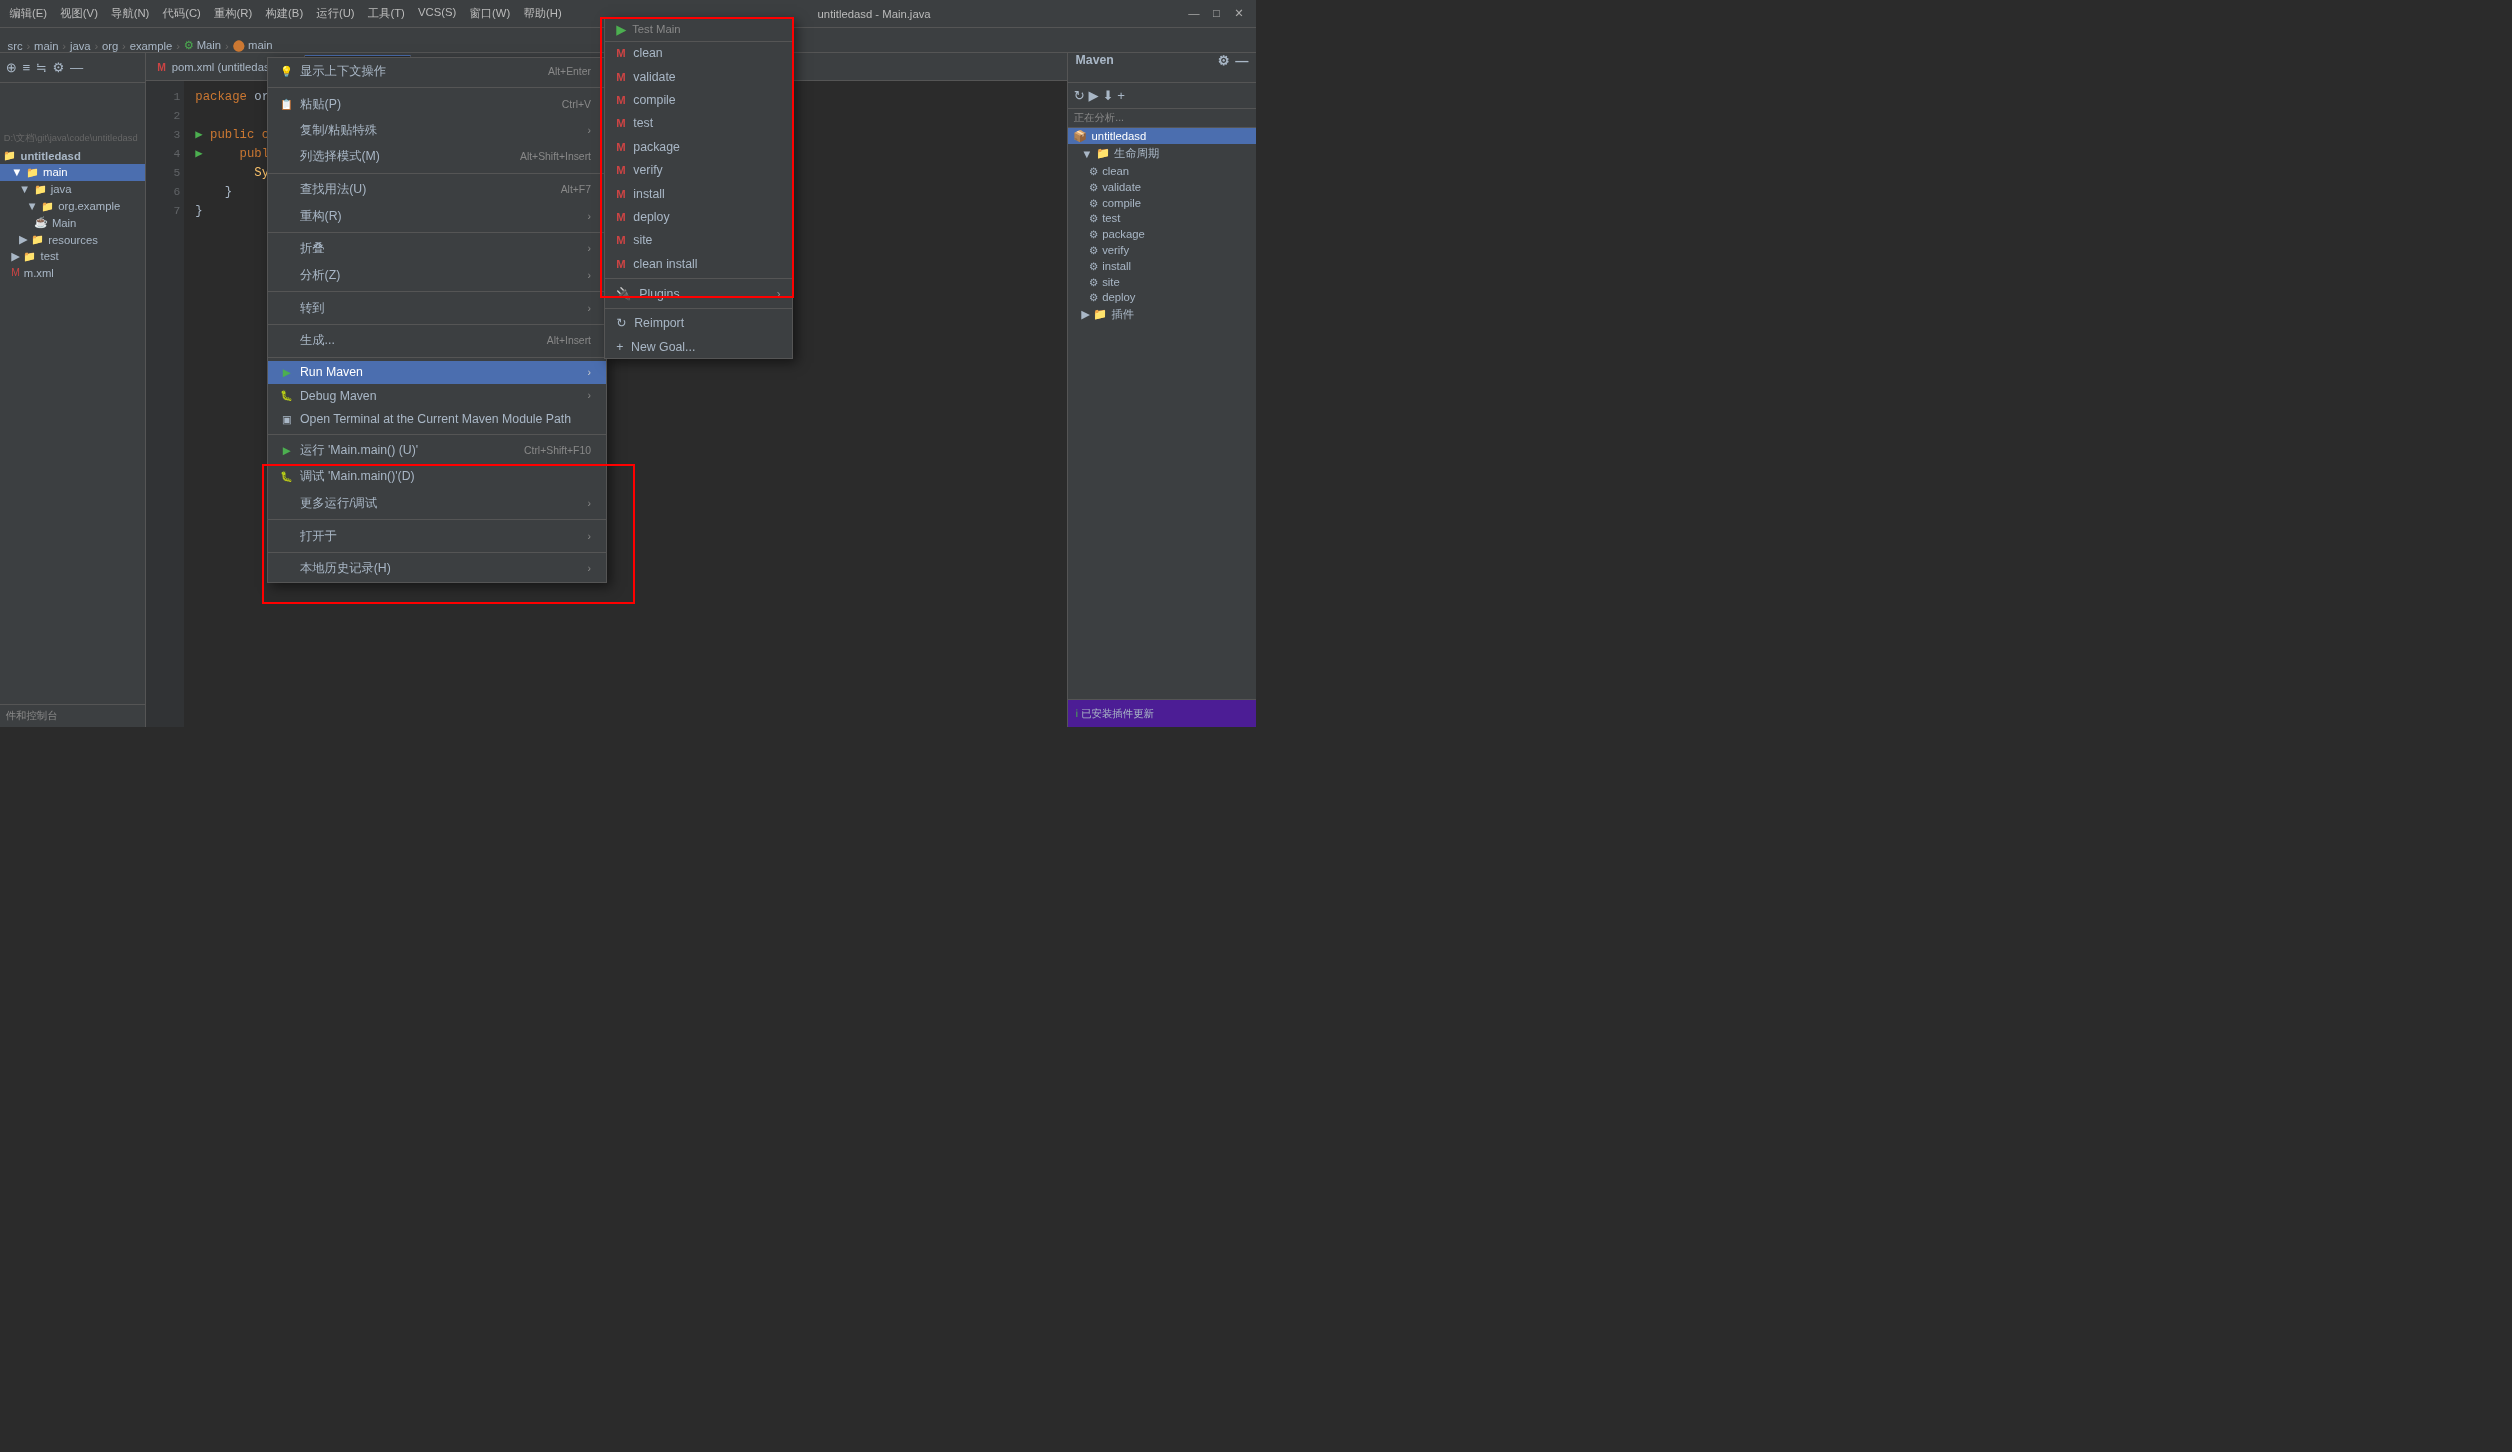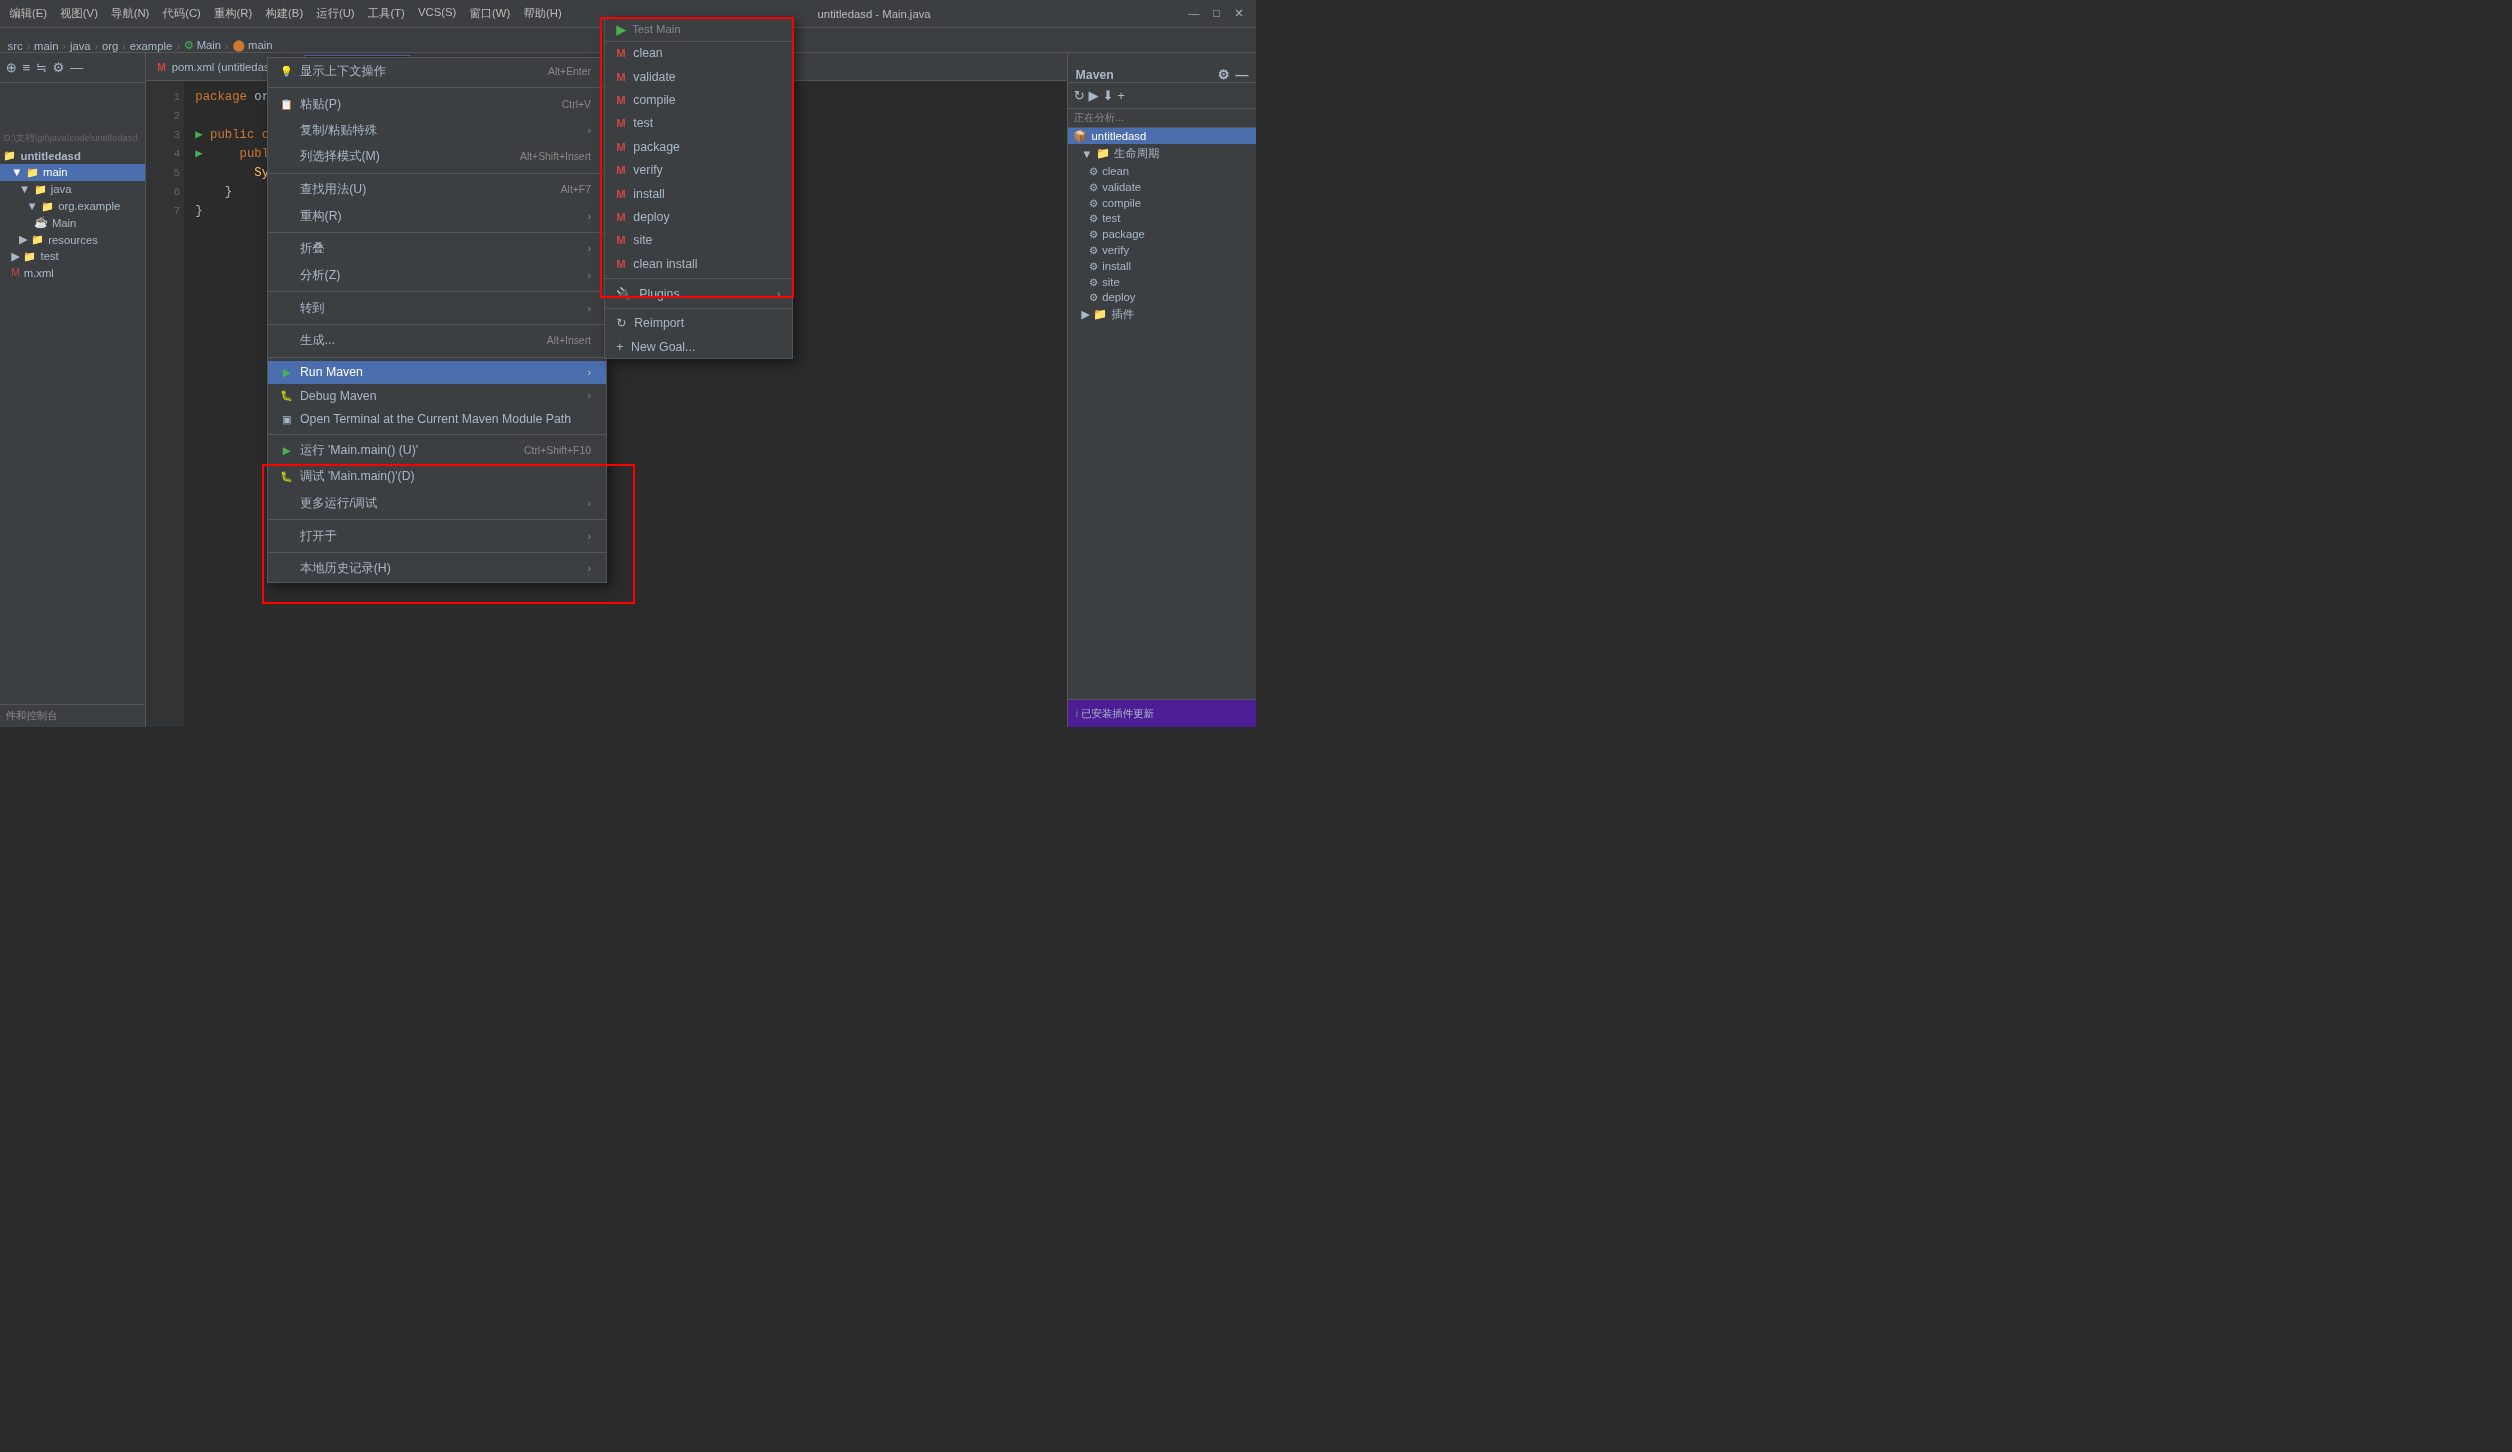--- a/index.html
+++ b/index.html
@@ -198,21 +198,21 @@
     .maven-panel {
       width: 189px;
       background: #3c3f41;
       border-left: 0.9px solid #555;
       display: flex;
       flex-direction: column;
     }
     .maven-header {
       height: 30px;
       display: flex;
-      align-items: flex-end;
+      align-items: flex-start;
       justify-content: space-between;
       padding: 0 7.6px;
       border-bottom: 0.9px solid #555;
       font-size: 12.3px;
       font-weight: bold;
       color: #a9b7c6;
     }
     .maven-header-btns {
       display: flex;
       gap: 5.7px;

